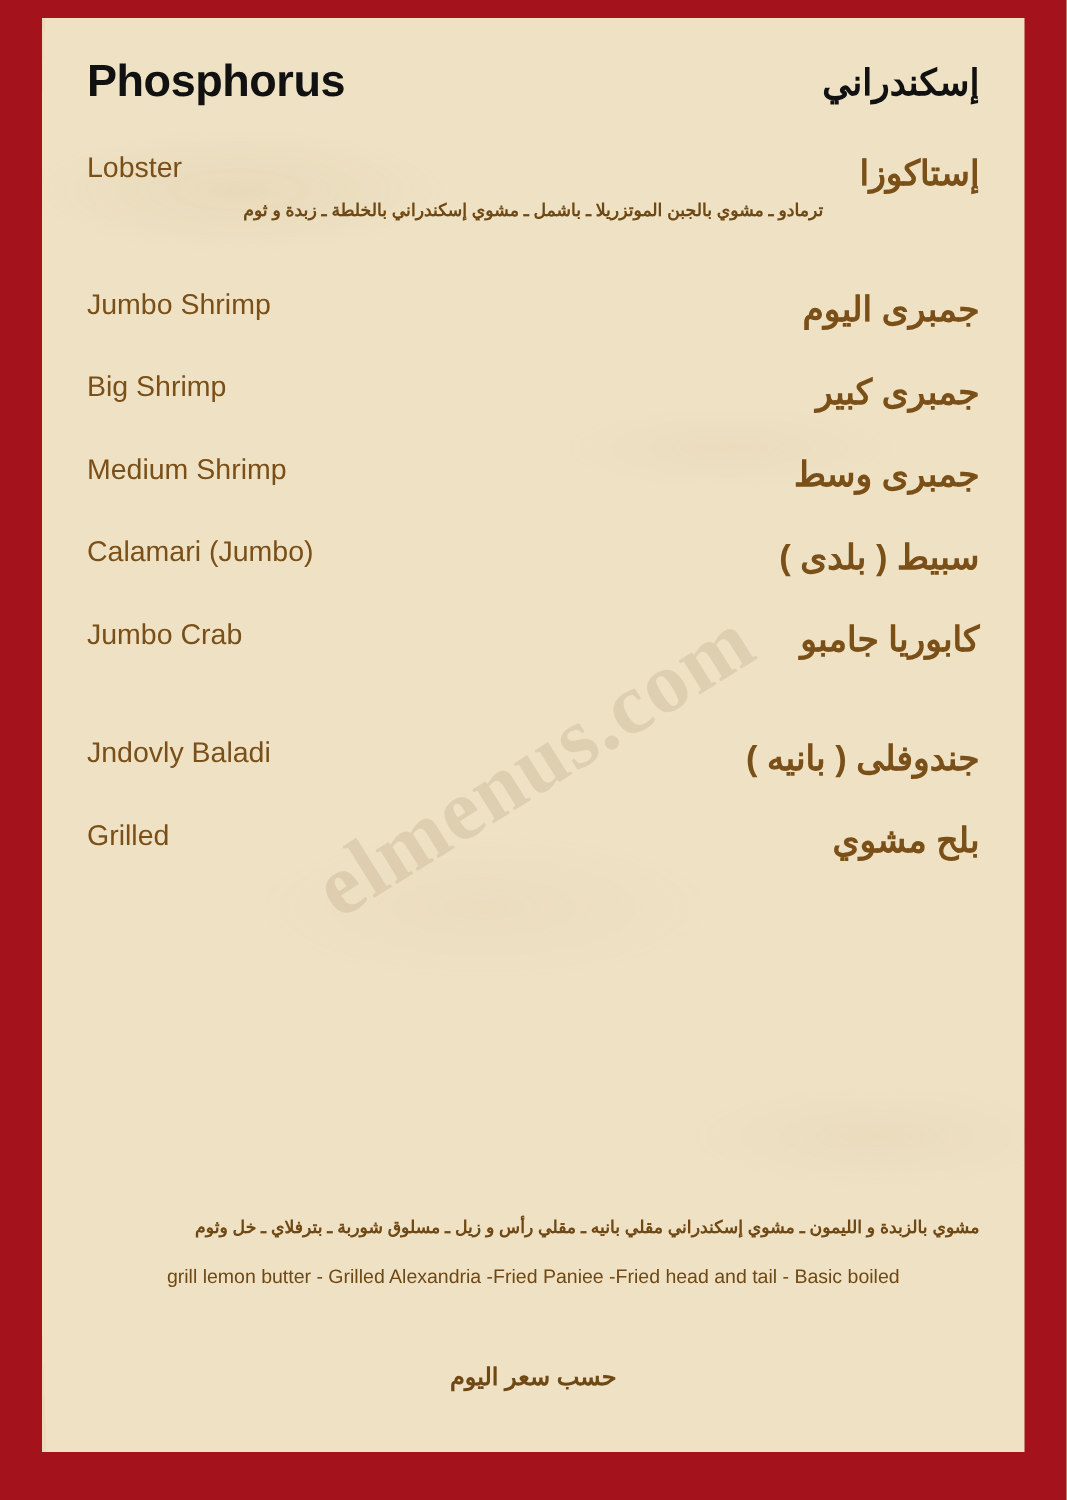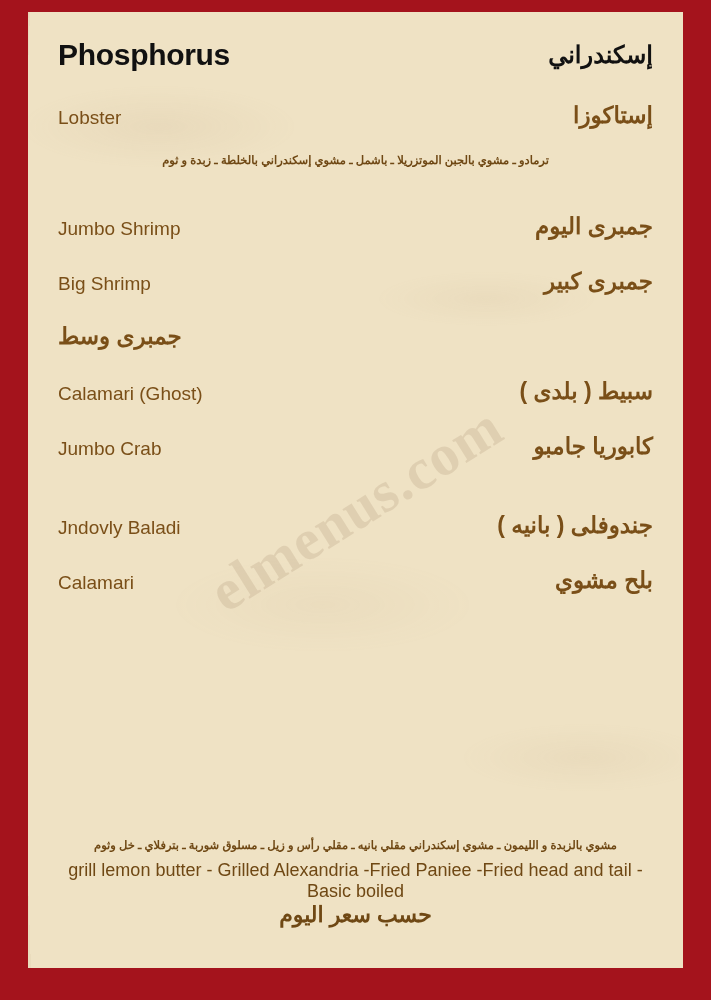--- a/index.html
+++ b/index.html
@@ -70,21 +70,21 @@
     letter-spacing: -0.3px;
   }
   .brand-ar {
     font-size: 24px;
     font-weight: bold;
     color: #111111;
     direction: rtl;
   }
   .row {
     display: flex;
-    align-items: flex-end;
+    align-items: flex-start;
     justify-content: space-between;
     margin-bottom: 4px;
   }
   .row .en {
     font-size: 19px;
     color: #7a4f18;
     font-weight: 500;
   }
   .row .ar {
     font-size: 23px;
@@ -92,50 +92,51 @@
     font-weight: bold;
     direction: rtl;
     text-align: right;
   }
   .sub-ar {
     direction: rtl;
     text-align: center;
     font-size: 11.5px;
     color: #6f4814;
     font-weight: bold;
-    margin: 24px 0 22px 0;
+    margin: 4px 0 22px 0;
     letter-spacing: 0.2px;
   }
   .spacer-lg { height: 24px; }
   .footer {
     position: absolute;
     left: 0;
     right: 0;
     bottom: 40px;
     padding: 0 30px;
     box-sizing: border-box;
     z-index: 3;
   }
   .footer-ar {
     direction: rtl;
-    text-align: center;
+    text-align: right;
     font-size: 11.5px;
     color: #6f4814;
     font-weight: bold;
-    margin-bottom: 8px;
+    margin-bottom: 18px;
   }
   .footer-en {
     text-align: center;
-    font-size: 18px;
-    color: #6f4814;
+    font-size: 13px;
+    color: #6f4814;
+    margin-bottom: 50px;
   }
   .price-note {
     direction: rtl;
     text-align: center;
-    font-size: 22px;
+    font-size: 16px;
     font-weight: bold;
     color: #6f4814;
   }
 </style>
 </head>
 <body>
 
 <div class="page">
   <div class="texture"></div>
   <div class="watermark">elmenus.com</div>
@@ -162,46 +163,47 @@
     </div>
     <div class="spacer-lg"></div>
 
     <div class="row">
       <div class="en">Big Shrimp</div>
       <div class="ar">جمبرى كبير</div>
     </div>
     <div class="spacer-lg"></div>
 
     <div class="row">
+      <div class="en">Medium Shrimp</div>
       <div class="ar">جمبرى وسط</div>
     </div>
     <div class="spacer-lg"></div>
 
     <div class="row">
-      <div class="en">Calamari (Ghost)</div>
+      <div class="en">Calamari (Jumbo)</div>
       <div class="ar">سبيط ( بلدى )</div>
     </div>
     <div class="spacer-lg"></div>
 
     <div class="row">
       <div class="en">Jumbo Crab</div>
       <div class="ar">كابوريا جامبو</div>
     </div>
     <div class="spacer-lg"></div>
 
     <div class="spacer-lg"></div>
 
     <div class="row">
       <div class="en">Jndovly Baladi</div>
       <div class="ar">جندوفلى ( بانيه )</div>
     </div>
     <div class="spacer-lg"></div>
 
     <div class="row">
-      <div class="en">Calamari</div>
+      <div class="en">Grilled</div>
       <div class="ar">بلح مشوي</div>
     </div>
 
   </div>
 
   <div class="footer">
     <div class="footer-ar">مشوي بالزبدة و الليمون ـ مشوي إسكندراني مقلي بانيه ـ مقلي رأس و زيل ـ مسلوق شوربة ـ بترفلاي ـ خل وثوم</div>
     <div class="footer-en">grill lemon butter - Grilled Alexandria -Fried Paniee -Fried head and tail - Basic boiled</div>
     <div class="price-note">حسب سعر اليوم</div>
   </div>

